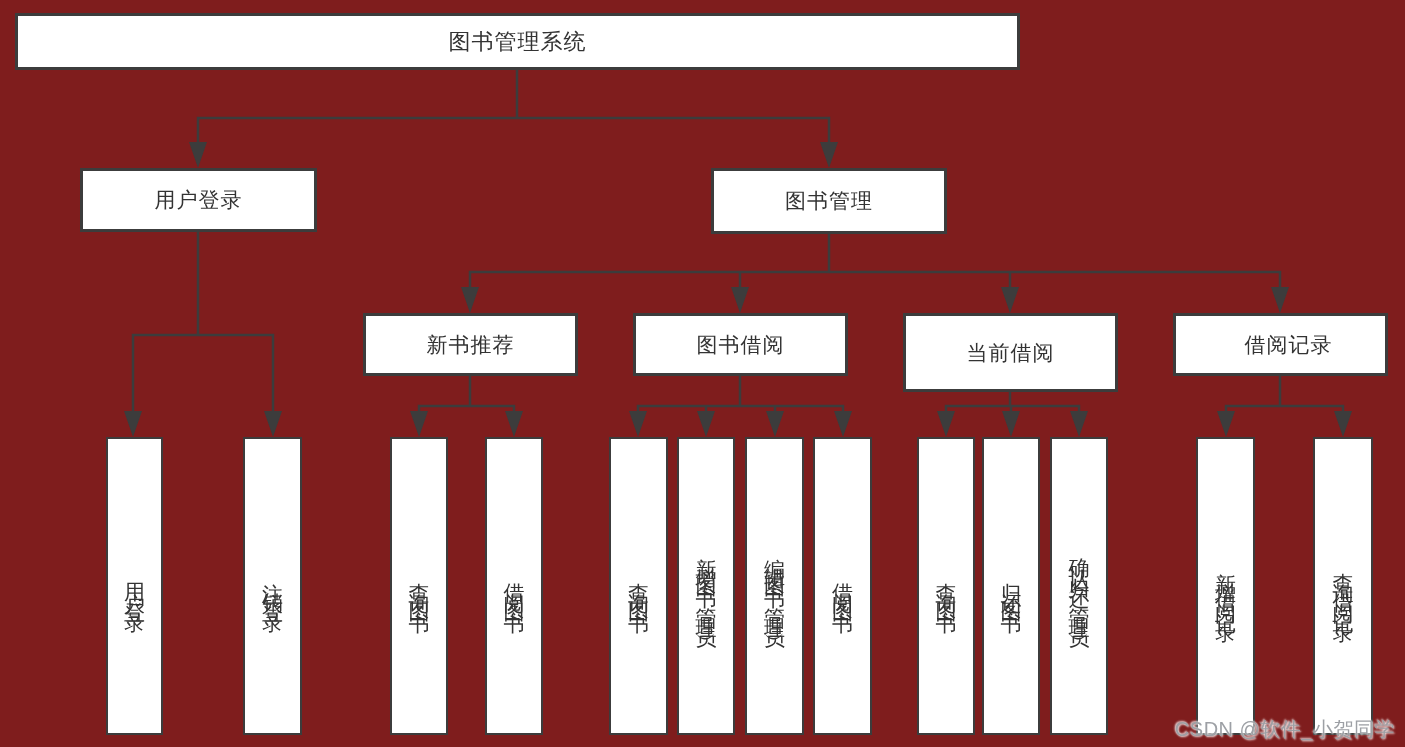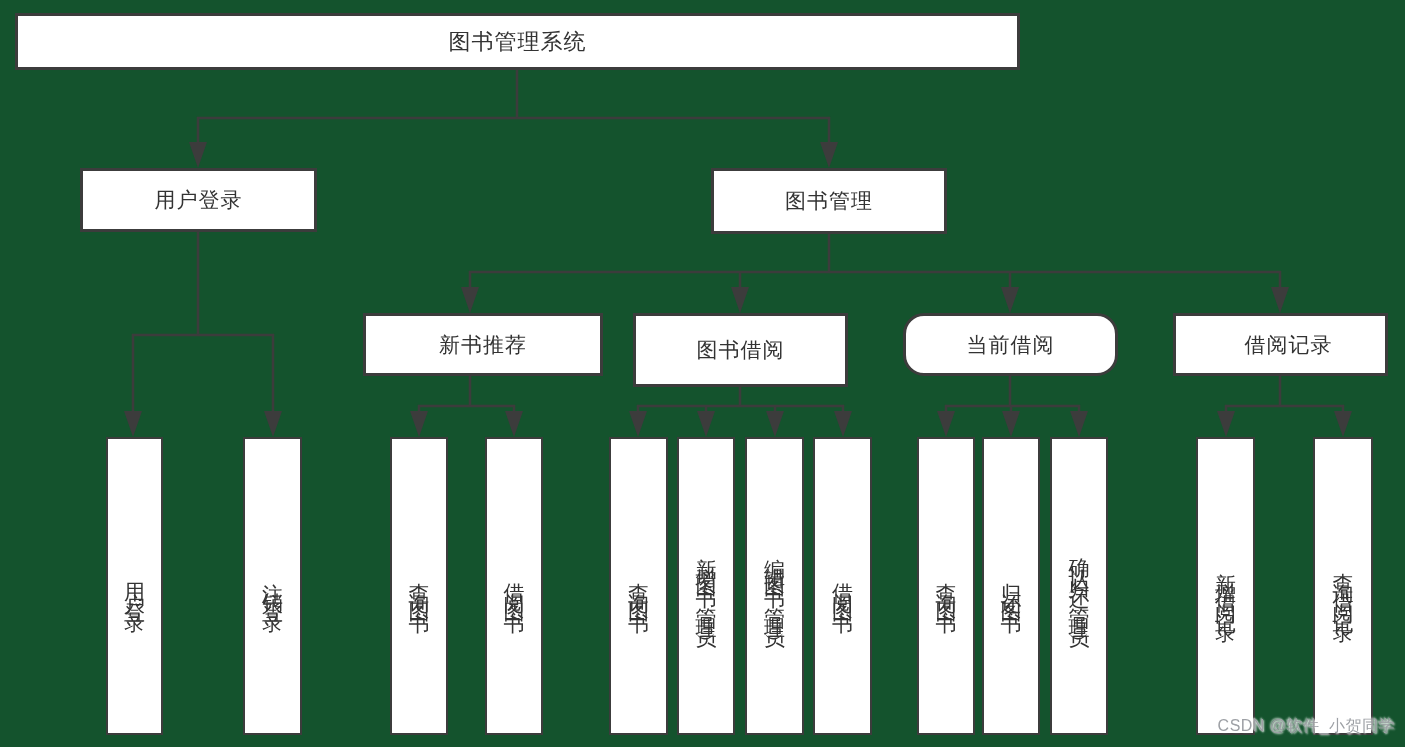--- a/index.html
+++ b/index.html
@@ -1,19 +1,19 @@
 <!DOCTYPE html>
 <html><head>
 <meta charset="utf-8">
 <style>
   html,body{margin:0;padding:0;background:#ffffff;}
   #canvas{
     position:relative;
     width:1405px;height:747px;
-    background:#14532d;
+    background:#7f1d1d;
     font-family:"Liberation Sans", sans-serif;
     overflow:hidden;
   }
   #wires{position:absolute;left:0;top:0;z-index:1;}
   .wire{stroke:#3c3c3c;stroke-width:2.5;fill:none;stroke-linecap:square;}
   .head{fill:#3c3c3c;stroke:none;}
   .node{
     position:absolute;
     box-sizing:border-box;
     background:#ffffff;
@@ -30,21 +30,21 @@
     text-orientation:mixed;
     font-size:21px;
     letter-spacing:10px;
     color:#333333;
     white-space:nowrap;
   }
   #watermark{
     position:absolute;
     top:716px;right:10px;
     z-index:5;
-    font-size:16px;
+    font-size:20px;
     color:#9da0a5;
     letter-spacing:0.5px;
     text-shadow:1px 1px 2px rgba(255,255,255,.95), -1px -1px 2px rgba(255,255,255,.95);
   }
 </style>
 </head>
 <body>
 
 <div id="canvas">
 
@@ -88,27 +88,27 @@
     <span>图书管理系统</span>
   </div>
 
   <div class="node hbox" style="left:80px;top:168px;width:237px;height:64px;">
     <span>用户登录</span>
   </div>
   <div class="node hbox" style="left:711px;top:168px;width:236px;height:66px;">
     <span>图书管理</span>
   </div>
 
-  <div class="node hbox" style="left:363px;top:313px;width:240px;height:63px;">
+  <div class="node hbox" style="left:363px;top:313px;width:215px;height:63px;">
     <span>新书推荐</span>
   </div>
-  <div class="node hbox" style="left:633px;top:313px;width:215px;height:74px;">
+  <div class="node hbox" style="left:633px;top:313px;width:215px;height:63px;">
     <span>图书借阅</span>
   </div>
-  <div class="node hbox" style="left:903px;top:313px;width:215px;height:63px;border-radius:21px;">
+  <div class="node hbox" style="left:903px;top:313px;width:215px;height:79px;">
     <span>当前借阅</span>
   </div>
   <div class="node hbox" style="left:1173px;top:313px;width:215px;height:63px;padding-left:16px;">
     <span>借阅记录</span>
   </div>
 
   <div class="node vbox" style="left:106px;top:437px;width:57px;height:298px;">
     <span>用户登录</span>
   </div>
   <div class="node vbox" style="left:243px;top:437px;width:59px;height:298px;">

